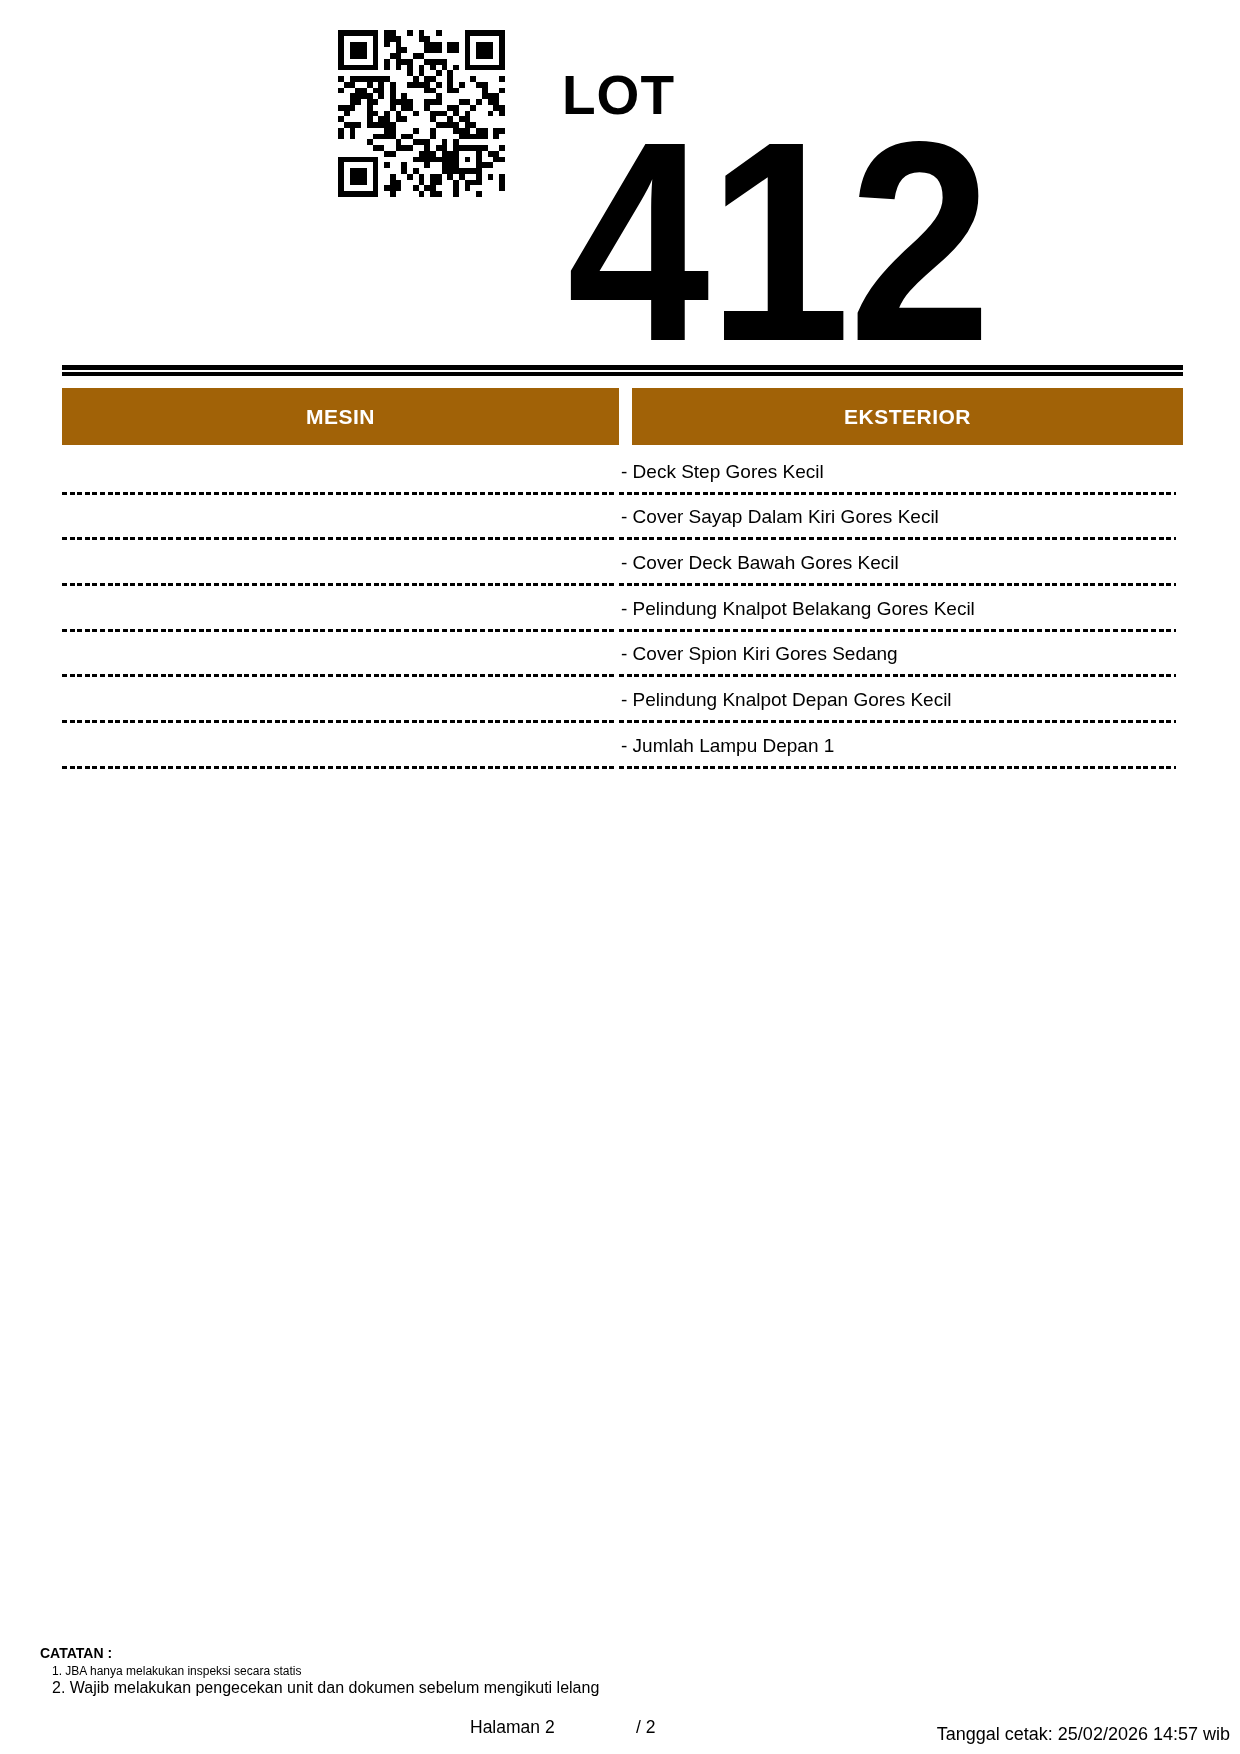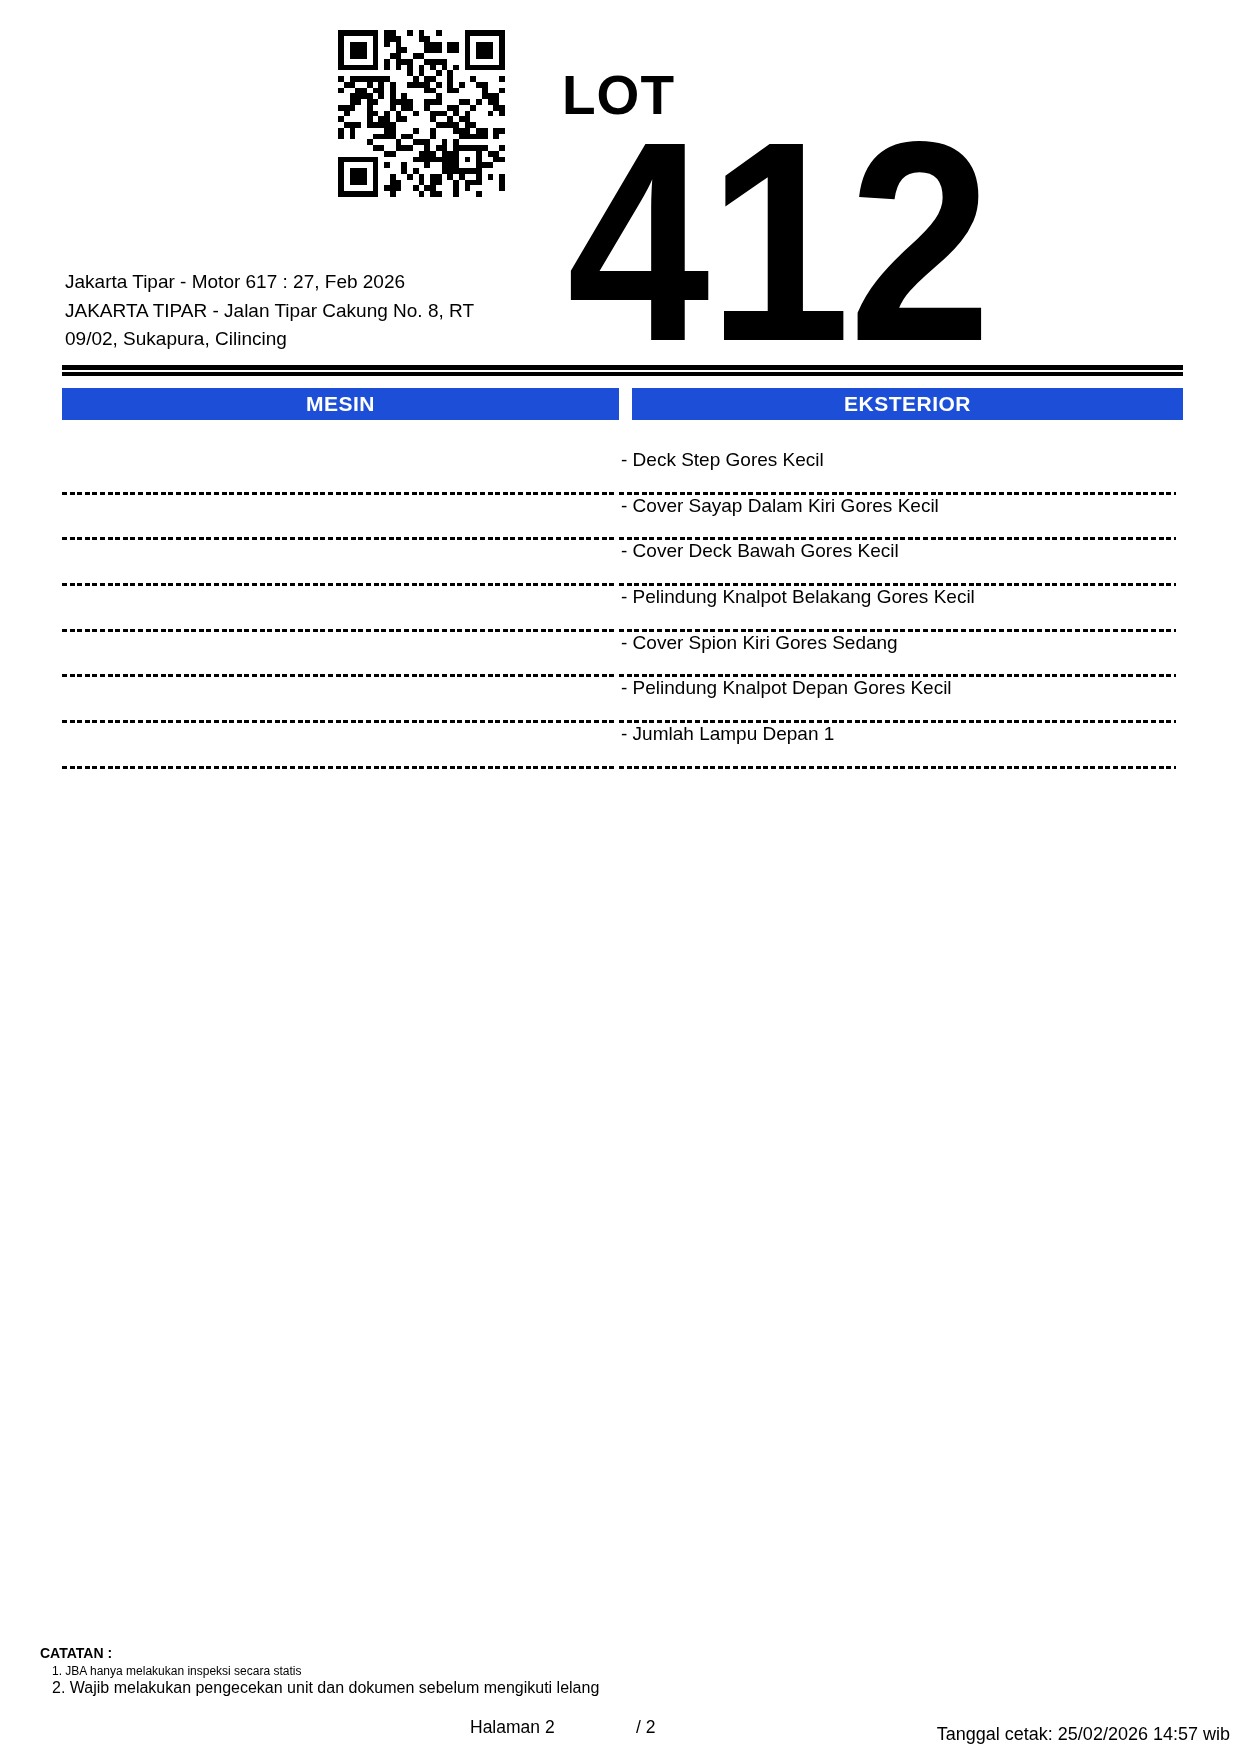--- a/index.html
+++ b/index.html
@@ -31,35 +31,35 @@
 
   
   .double-rule{
     position:absolute;left:62px;top:365px;width:1121px;height:2px;
     border-top:5px solid #000;border-bottom:4px solid #000;
     background:#fff;
   }
 
   
   .bar{
-    position:absolute;top:388px;height:32px;
-    background:#1d4ed8;color:#fff;
+    position:absolute;top:388px;height:57px;
+    background:#a16207;color:#fff;
     display:flex;align-items:center;justify-content:center;
     font-size:21px;font-weight:700;letter-spacing:.5px;
   }
   .bar-left{left:62px;width:557px;}
   .bar-right{left:632px;width:551px;}
 
   
   .rows{position:absolute;top:449px;}
   .rows-left{left:62px;width:552px;}
   .rows-right{left:619px;width:557px;}
   .row{
     position:relative;height:45.7px;
-    display:flex;align-items:flex-start;
+    display:flex;align-items:flex-end;
     padding-bottom:12px;box-sizing:border-box;
   }
   .row::after{
     content:"";position:absolute;left:0;right:0;bottom:0;height:3px;
     background:repeating-linear-gradient(90deg,#000 0 5px,transparent 5px 7.6px);
   }
   .row .item-text{font-size:19px;padding-left:2px;white-space:nowrap;}
 
   
   .notes-title{position:absolute;left:40px;top:1645px;font-size:14px;font-weight:bold;}
@@ -368,25 +368,20 @@
         <rect x="16" y="28" width="1" height="1"></rect>
         <rect x="17" y="28" width="1" height="1"></rect>
         <rect x="20" y="28" width="1" height="1"></rect>
         <rect x="24" y="28" width="1" height="1"></rect>
       </g>
     </svg>
 
   <div class="lot-label">LOT</div>
   <div class="lot-number">412</div>
 
-  <div class="addr">
-    <div>Jakarta Tipar - Motor 617 : 27, Feb 2026</div>
-    <div>JAKARTA TIPAR - Jalan Tipar Cakung No. 8, RT</div>
-    <div>09/02, Sukapura, Cilincing</div>
-  </div>
 
   <div class="double-rule"></div>
 
   <div class="bar bar-left">MESIN</div>
   <div class="bar bar-right">EKSTERIOR</div>
 
   <div class="rows rows-left" id="col-left">
       <div class="row"></div>
       <div class="row"></div>
       <div class="row"></div>

